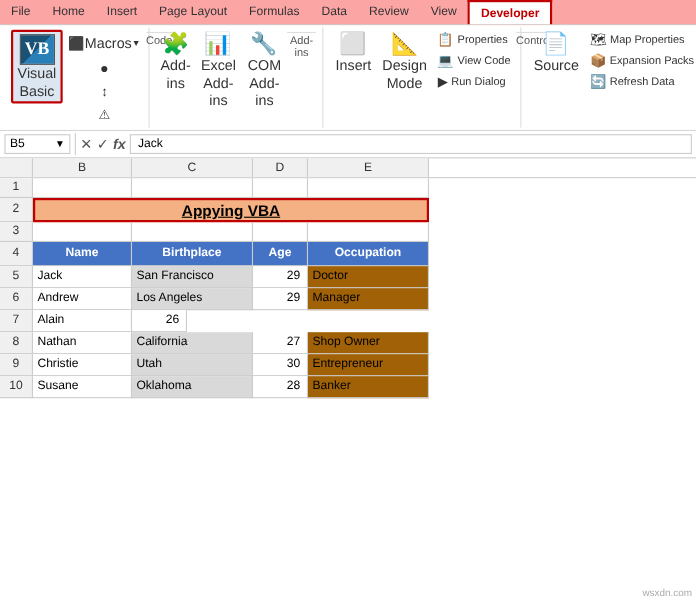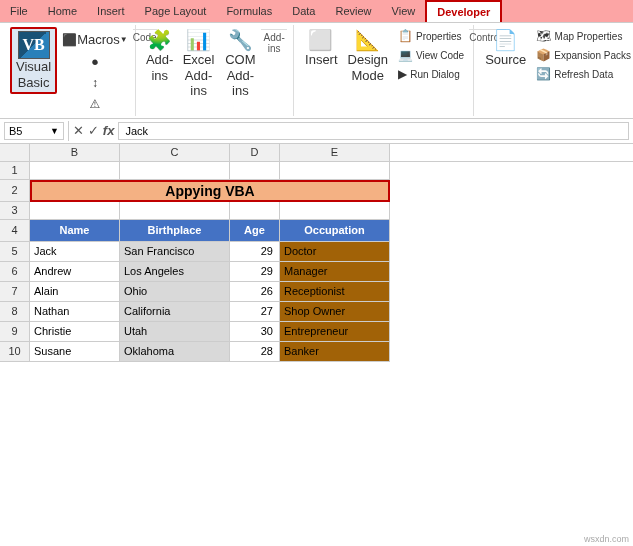--- a/index.html
+++ b/index.html
@@ -90,21 +90,21 @@
 
     
     .header-cell { background: #4472c4; color: white; font-weight: bold; justify-content: center; }
     .data-cell-b { background: #fff; }
     .data-cell-c { background: #d9d9d9; }
     .data-cell-d { background: #fff; justify-content: flex-end; padding-right: 6px; }
     .data-cell-e { background: #a16207; }
     .title-merged {
       background: #f4b183; border: 2px solid #c00;
       text-align: left; display: flex; align-items: center; justify-content: center;
-      font-size: 14px; font-weight: bold;
+      font-size: 14px; font-weight: bold; text-decoration: underline;
     }
 
     
     .row-h18 { height: 18px; min-height: 18px; }
     .row-h20 { height: 20px; min-height: 20px; }
     .row-h22 { height: 22px; min-height: 22px; }
 
     .col-a { width: 30px; min-width: 30px; }
     .col-b { width: 90px; min-width: 90px; }
     .col-c { width: 110px; min-width: 110px; }
@@ -324,23 +324,21 @@
 
       <div class="grid-row row-h20">
         <div class="cell col-b data-cell-b">Andrew</div>
         <div class="cell col-c data-cell-c">Los Angeles</div>
         <div class="cell col-d data-cell-d">29</div>
         <div class="cell col-e data-cell-e">Manager</div>
       </div>
 
       <div class="grid-row row-h20">
         <div class="cell col-b data-cell-b">Alain</div>
-        <div class="cell col-c data-cell-c">Ohio</div>
         <div class="cell col-d data-cell-d">26</div>
-        <div class="cell col-e data-cell-e">Receptionist</div>
       </div>
 
       <div class="grid-row row-h20">
         <div class="cell col-b data-cell-b">Nathan</div>
         <div class="cell col-c data-cell-c">California</div>
         <div class="cell col-d data-cell-d">27</div>
         <div class="cell col-e data-cell-e">Shop Owner</div>
       </div>
 
       <div class="grid-row row-h20">

